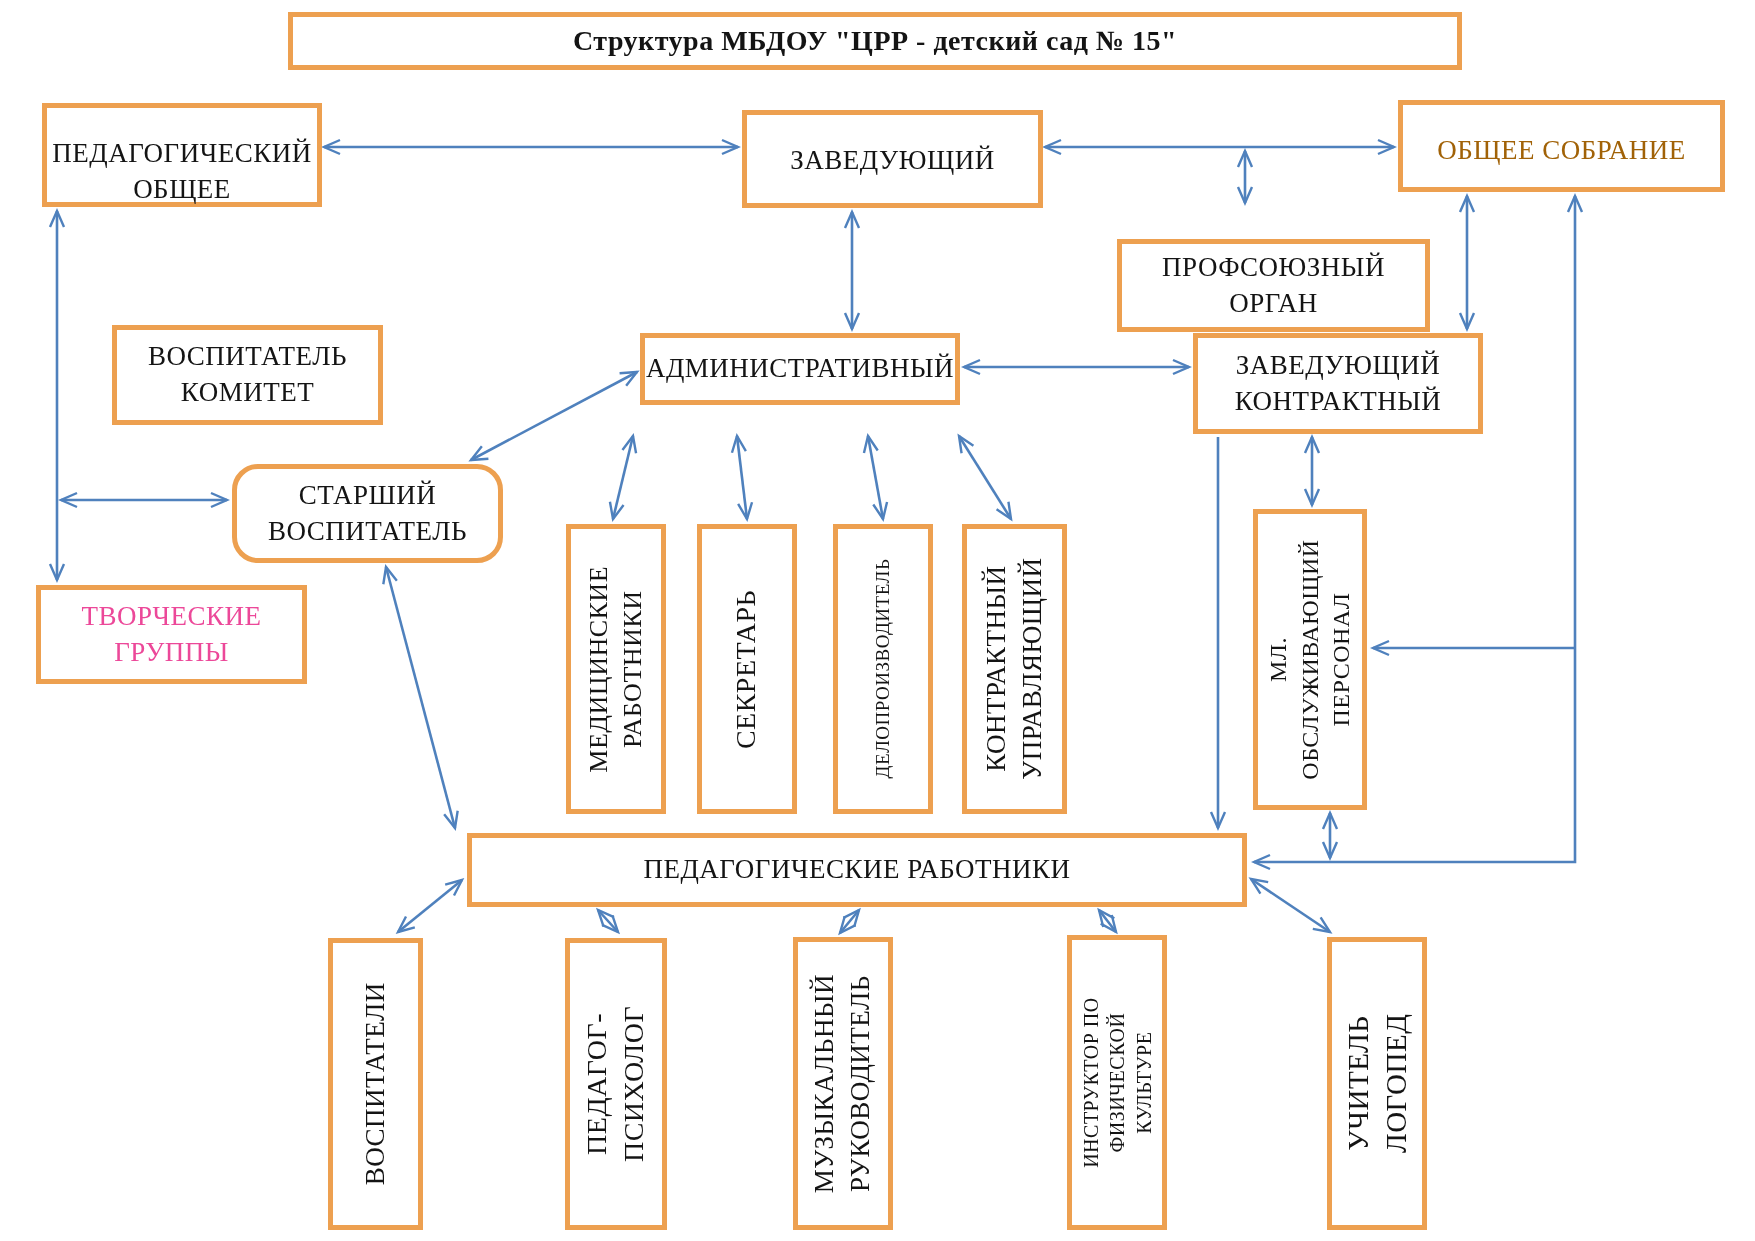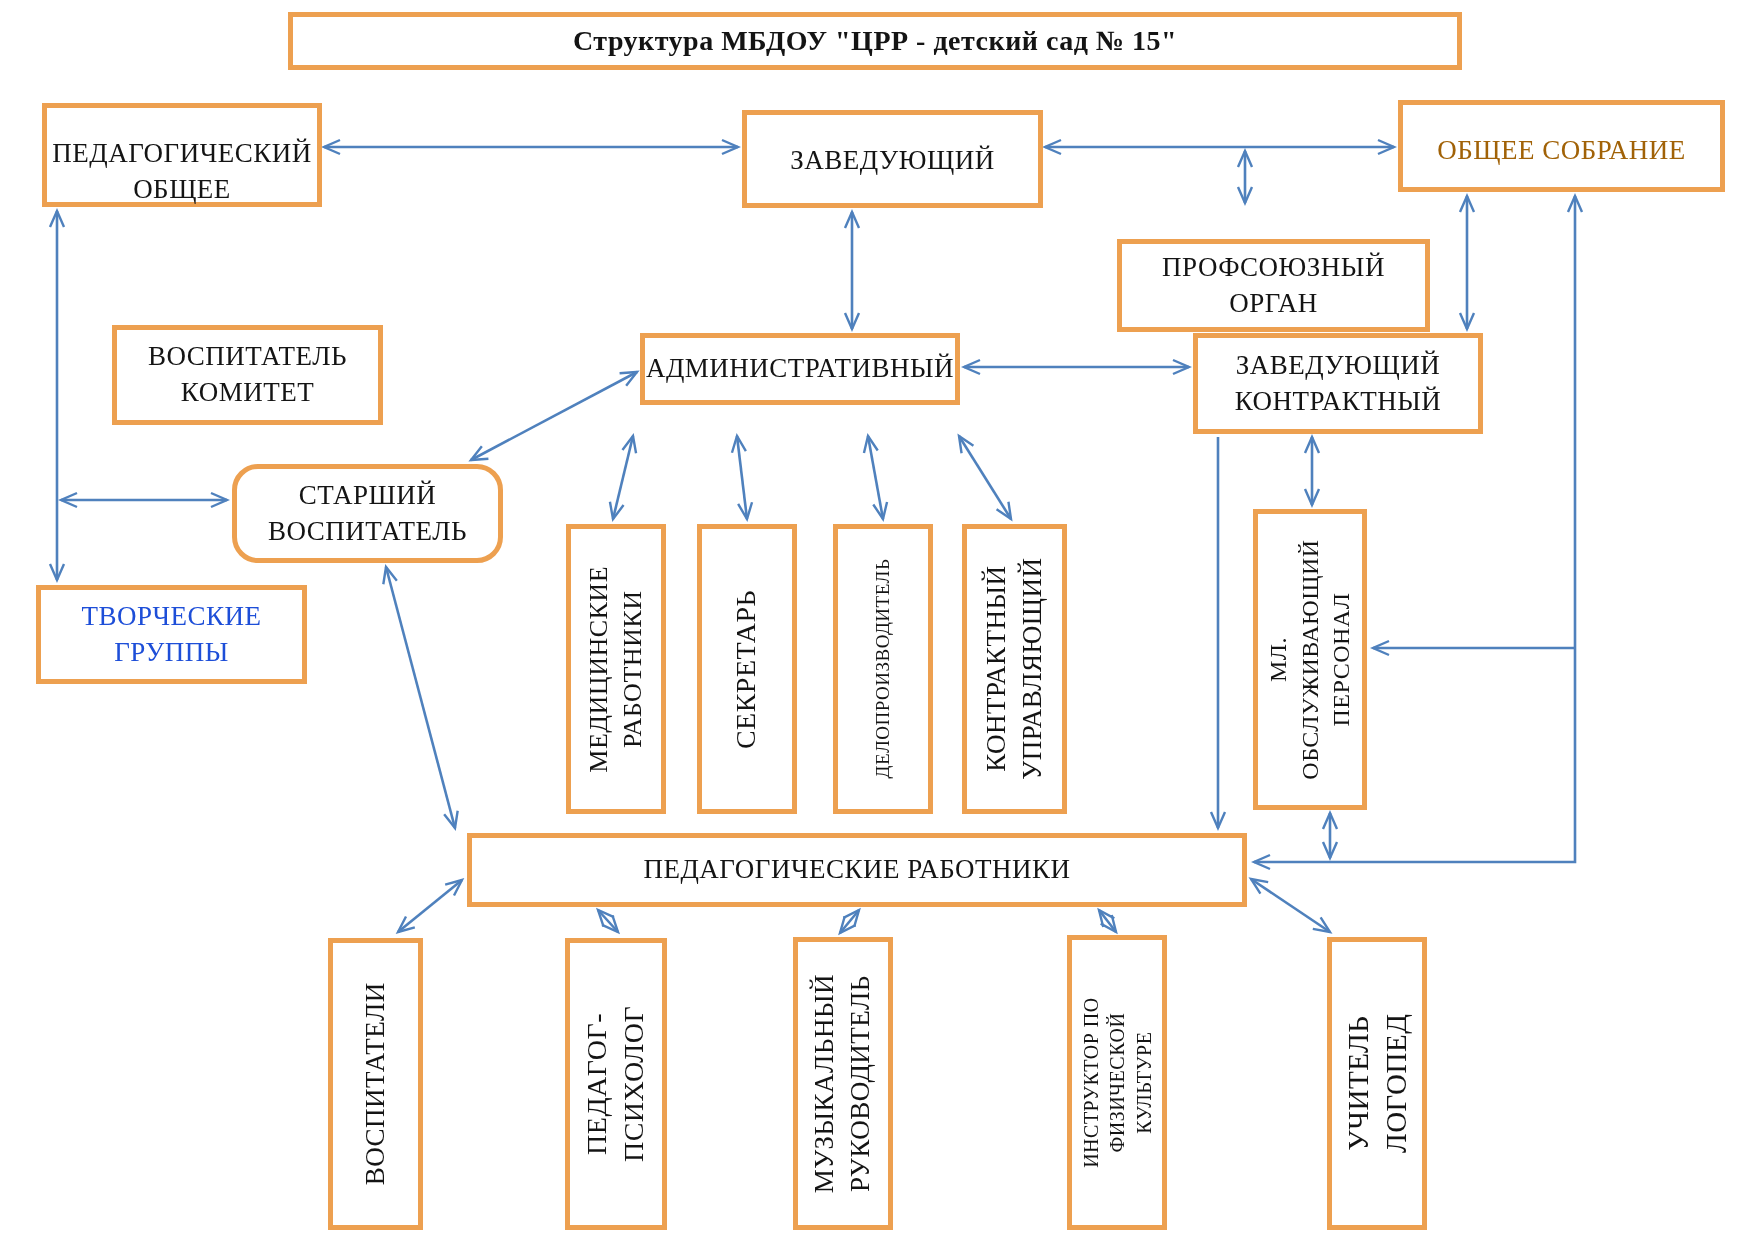--- a/index.html
+++ b/index.html
@@ -113,21 +113,21 @@
         <div>КОНТРАКТНЫЙ</div>
       </div>
     </div>
     <div class="box h" style="left: 232px; top: 464px; width: 271px; height: 99px; border-color: rgb(237, 160, 80); background: rgb(255, 255, 255); border-radius: 26px;">
       <div class="label" style="font-size: 27px; color: rgb(20, 20, 20);">
         <div>СТАРШИЙ</div>
         <div>ВОСПИТАТЕЛЬ</div>
       </div>
     </div>
     <div class="box h" style="left: 36px; top: 585px; width: 271px; height: 99px; border-color: rgb(237, 160, 80); background: rgb(255, 255, 255);">
-      <div class="label" style="font-size: 27px; color: #1d4ed8;">
+      <div class="label" style="font-size: 27px; color: #ec4899;">
         <div>ТВОРЧЕСКИЕ</div>
         <div>ГРУППЫ</div>
       </div>
     </div>
     <div class="box v" style="left: 566px; top: 524px; width: 100px; height: 290px; border-color: rgb(237, 160, 80); background: rgb(255, 255, 255);">
       <div class="label" style="font-size: 26px; color: rgb(20, 20, 20);">
         <div>МЕДИЦИНСКИЕ</div>
         <div>РАБОТНИКИ</div>
       </div>
     </div>

